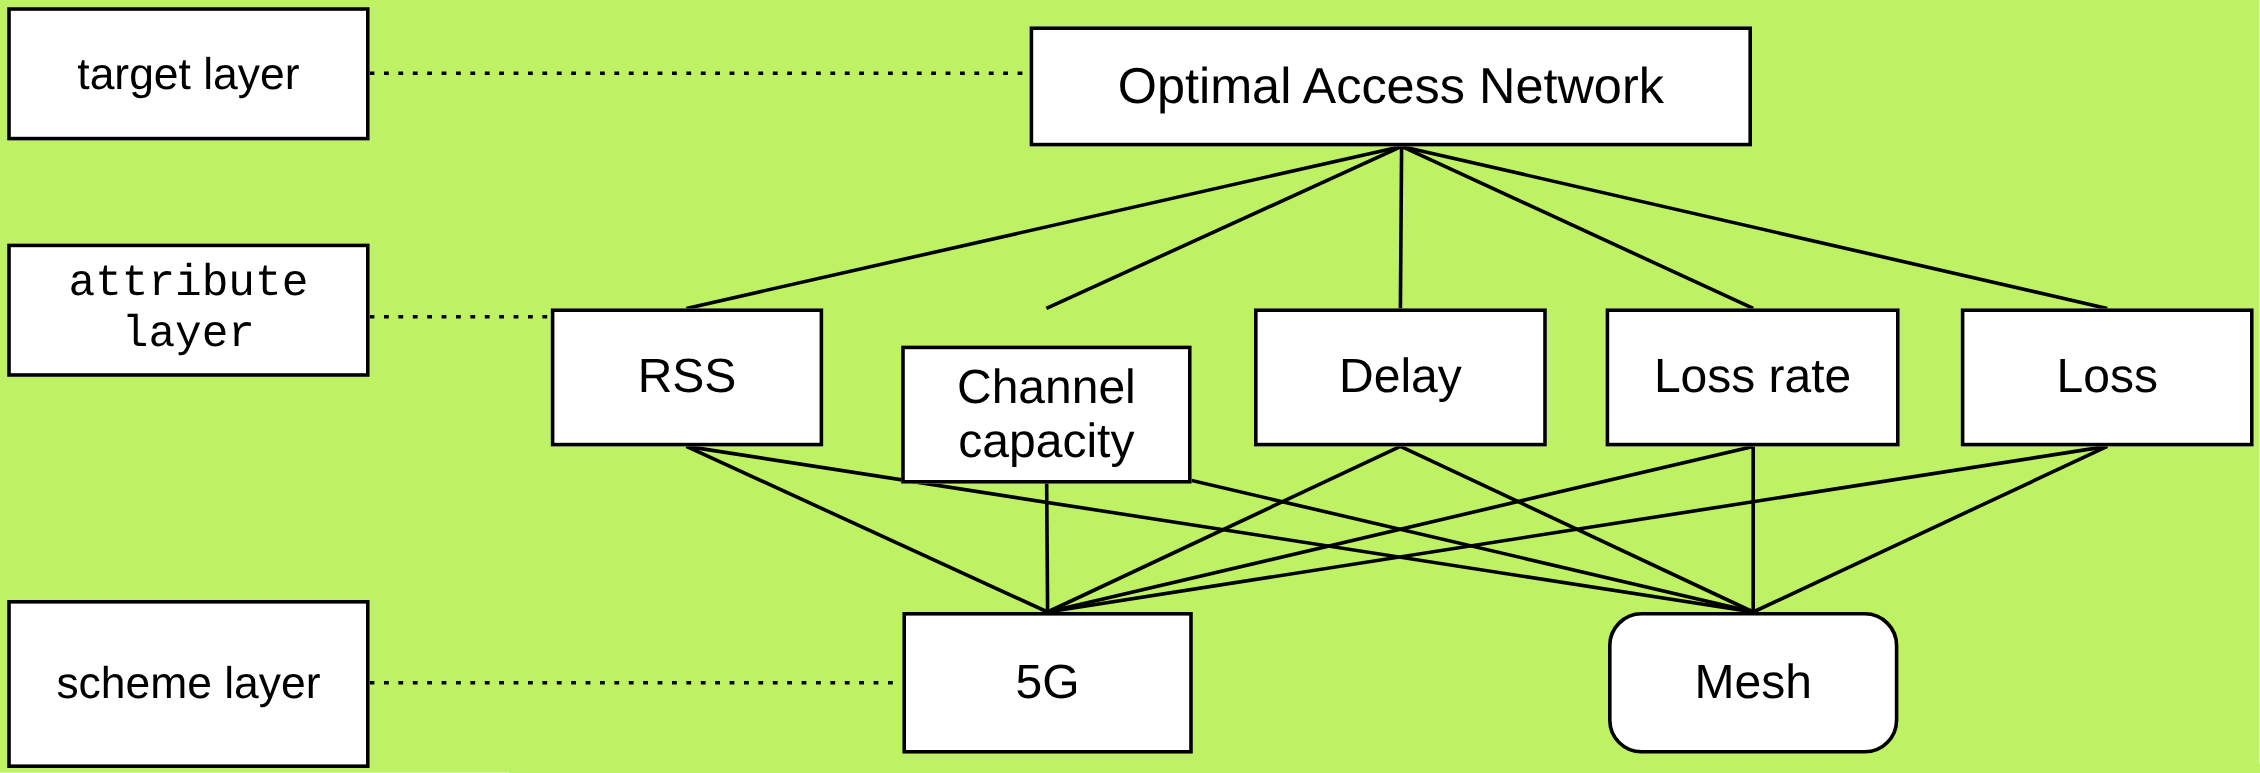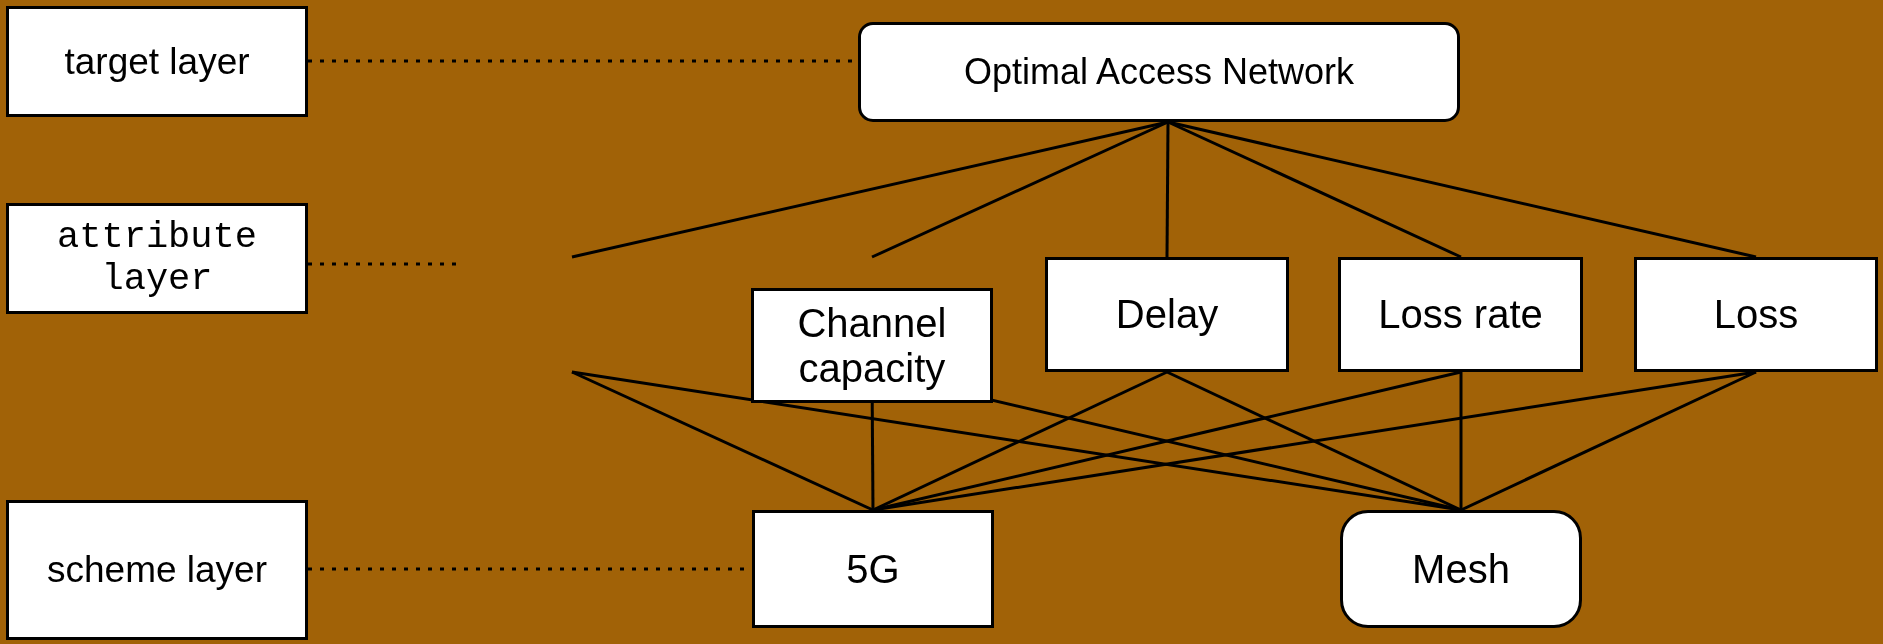--- a/index.html
+++ b/index.html
@@ -7,21 +7,21 @@
     padding: 0;
     background: #ffffff;
   }
   body {
     font-family: "Liberation Sans", sans-serif;
   }
   #canvas {
     position: relative;
     width: 1883px;
     height: 644px;
-    background: #a16207;
+    background: #bef264;
     overflow: hidden;
   }
   #edges {
     position: absolute;
     left: 0;
     top: 0;
     width: 1883px;
     height: 644px;
     pointer-events: none;
   }
@@ -40,22 +40,21 @@
   }
   .node-label {
     display: block;
     padding: 0 6px;
     white-space: pre-line;
   }
   .layer-label {
     font-size: 37px;
   }
   .goal-node {
-    font-size: 36px;
-    border-radius: 15px;
+    font-size: 42px;
   }
   .attr-node {
     font-size: 40px;
   }
   .alt-node {
     font-size: 40px;
   }
 </style>
 </head>
 <body>
@@ -101,20 +100,23 @@
   </div>
 
   <div class="node layer-label" style="left:6px; top:500px; width:302px; height:140px;">
     <span class="node-label">scheme layer</span>
   </div>
 
   <div class="node goal-node" style="left:858px; top:22px; width:602px; height:100px;">
     <span class="node-label">Optimal Access Network</span>
   </div>
 
+  <div class="node attr-node" style="left:459px; top:257px; width:227px; height:115px;">
+    <span class="node-label">RSS</span>
+  </div>
 
   <div class="node attr-node" style="left:751px; top:271px; width:242px; height:115px;margin-top:17px;">
     <span class="node-label">Channel
 capacity</span>
   </div>
 
   <div class="node attr-node" style="left:1045px; top:257px; width:244px; height:115px;">
     <span class="node-label">Delay</span>
   </div>
 

